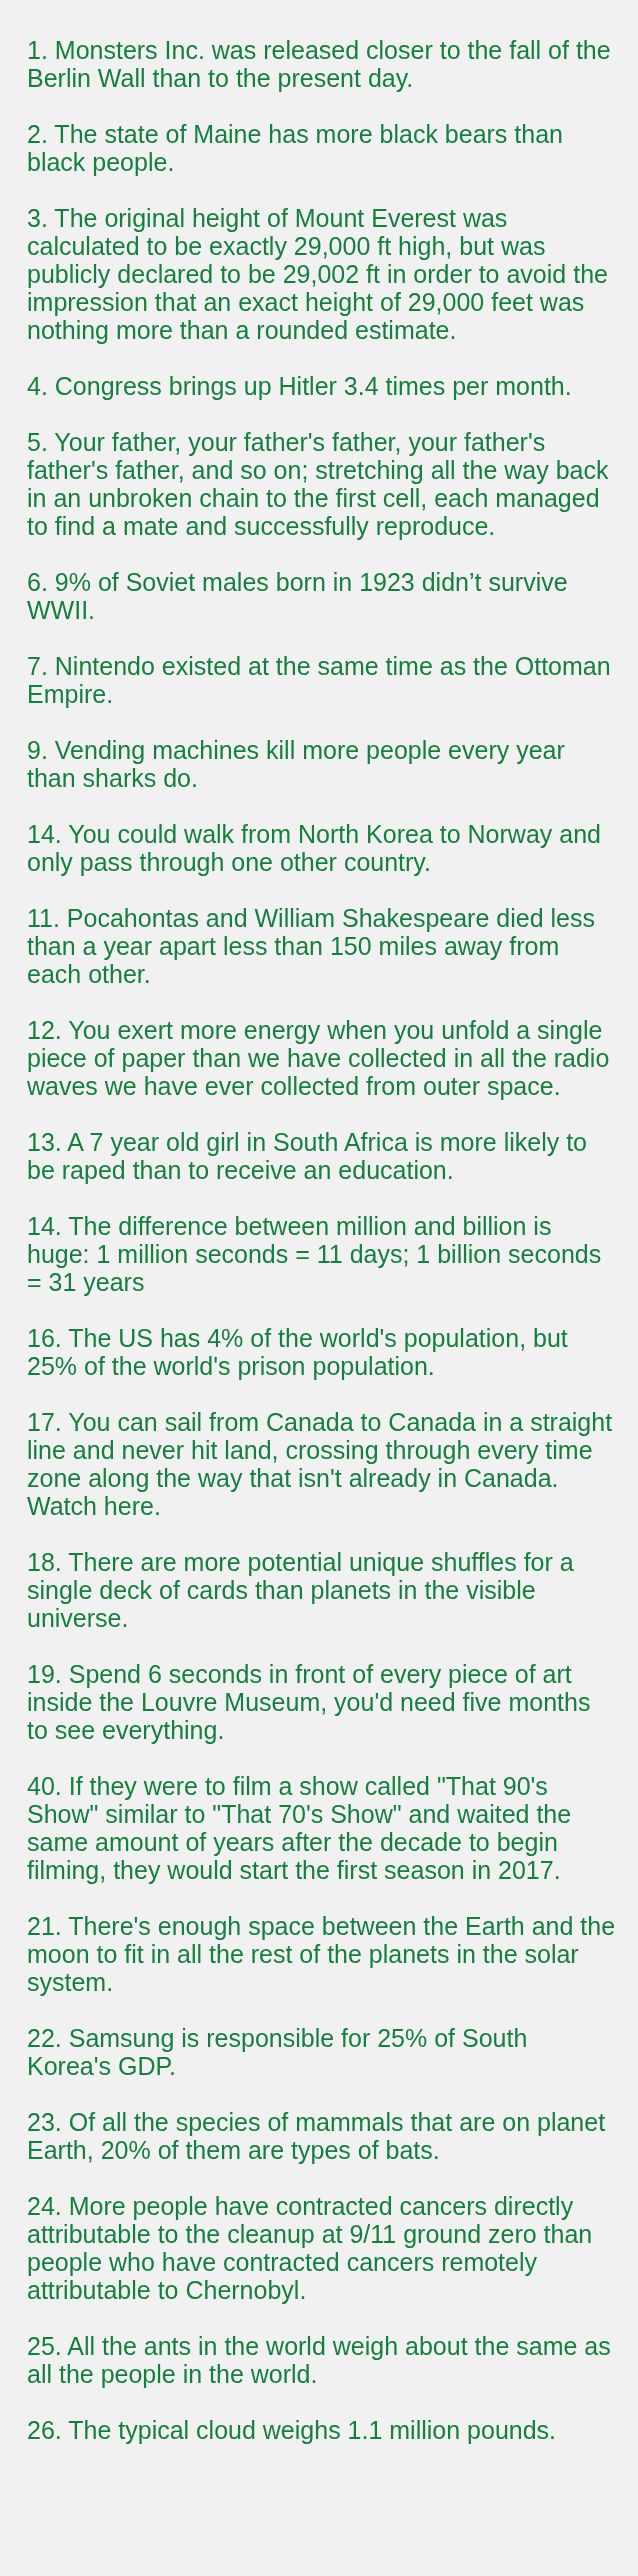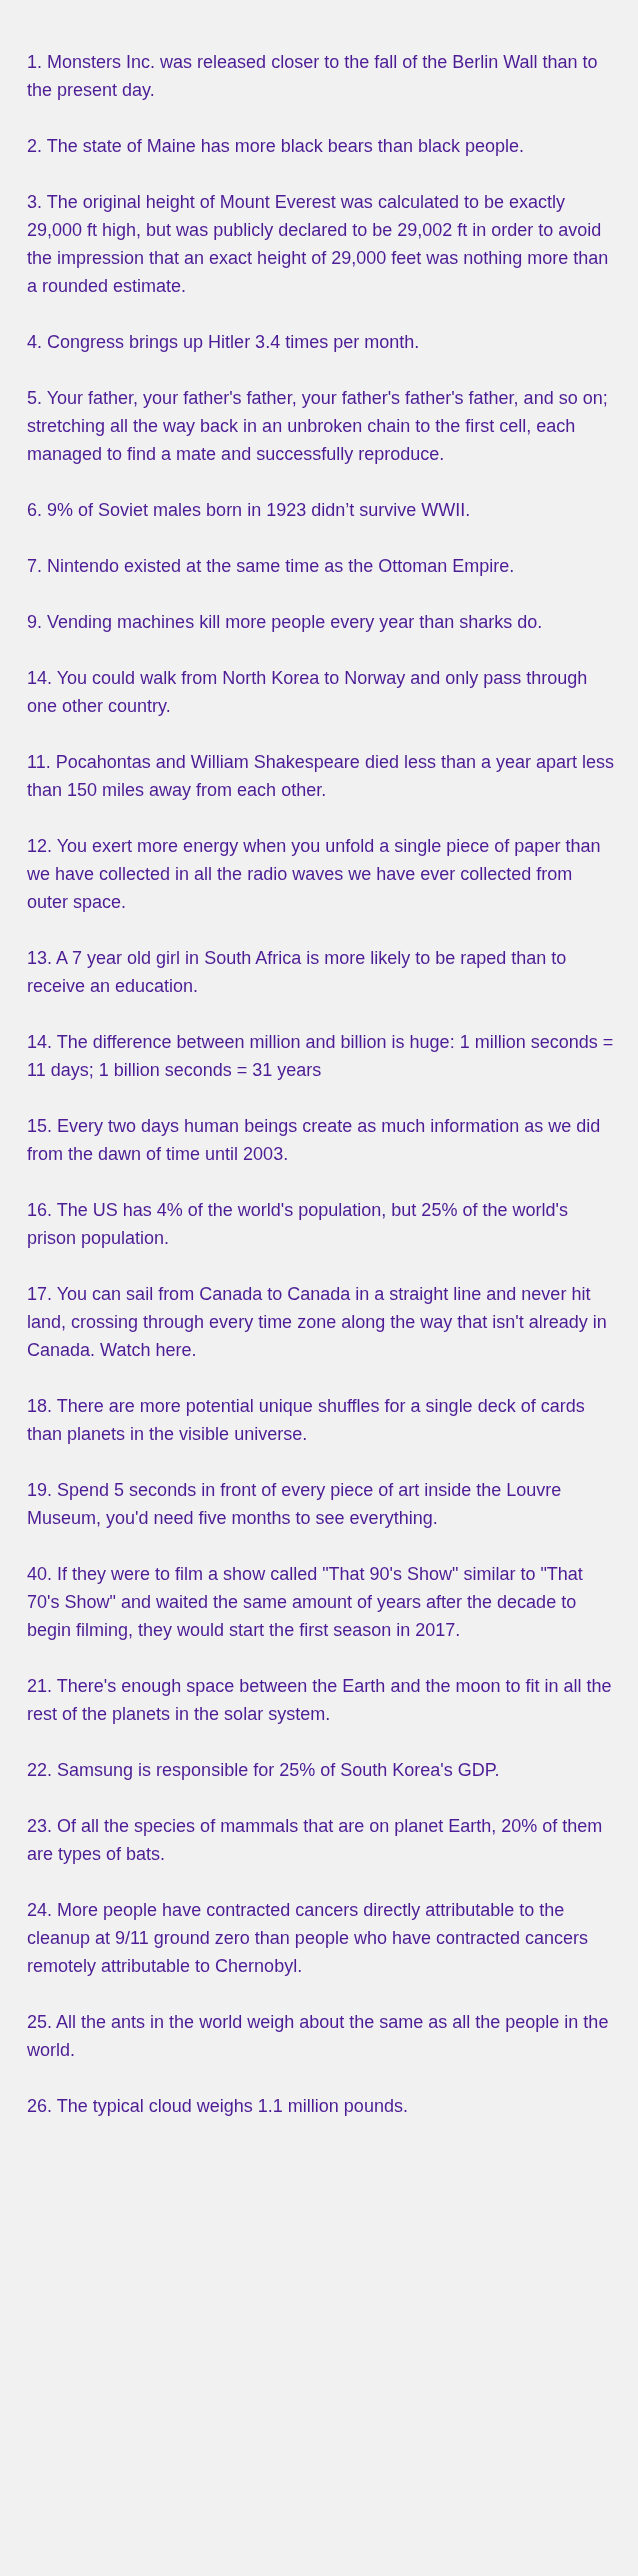--- a/index.html
+++ b/index.html
@@ -9,25 +9,25 @@
   }
   .page {
     box-sizing: border-box;
     width: 638px;
     height: 2576px;
     padding: 32px 21.6px 7.2px 27px;
     background: #f1f1f1;
     overflow: hidden;
   }
   .fact {
-    margin: 16px 0 28px 0;
+    margin: 4px 0 28px 0;
     font-family: "Liberation Sans", sans-serif;
-    font-size: 18px;
+    font-size: 25px;
     line-height: 28px;
-    color: #4c1d95;
+    color: #15803d;
     letter-spacing: 0;
   }
   .fact:last-child { margin-bottom: 0; }
 </style>
 </head>
 <body>
 
 <main class="page" id="facts-list">
     <p class="fact"><span>1.</span> <span>Monsters Inc. was released closer to the fall of the Berlin Wall than to the present day.</span></p>
     <p class="fact"><span>2.</span> <span>The state of Maine has more black bears than black people.</span></p>
@@ -35,25 +35,24 @@
     <p class="fact"><span>4.</span> <span>Congress brings up Hitler 3.4 times per month.</span></p>
     <p class="fact"><span>5.</span> <span>Your father, your father's father, your father's father's father, and so on; stretching all the way back in an unbroken chain to the first cell, each managed to find a mate and successfully reproduce.</span></p>
     <p class="fact"><span>6.</span> <span>9% of Soviet males born in 1923 didn’t survive WWII.</span></p>
     <p class="fact"><span>7.</span> <span>Nintendo existed at the same time as the Ottoman Empire.</span></p>
     <p class="fact"><span>9.</span> <span>Vending machines kill more people every year than sharks do.</span></p>
     <p class="fact"><span>14.</span> <span>You could walk from North Korea to Norway and only pass through one other country.</span></p>
     <p class="fact"><span>11.</span> <span>Pocahontas and William Shakespeare died less than a year apart less than 150 miles away from each other.</span></p>
     <p class="fact"><span>12.</span> <span>You exert more energy when you unfold a single piece of paper than we have collected in all the radio waves we have ever collected from outer space.</span></p>
     <p class="fact"><span>13.</span> <span>A 7 year old girl in South Africa is more likely to be raped than to receive an education.</span></p>
     <p class="fact"><span>14.</span> <span>The difference between million and billion is huge: 1 million seconds = 11 days; 1 billion seconds = 31 years</span></p>
-    <p class="fact"><span>15.</span> <span>Every two days human beings create as much information as we did from the dawn of time until 2003.</span></p>
     <p class="fact"><span>16.</span> <span>The US has 4% of the world's population, but 25% of the world's prison population.</span></p>
     <p class="fact"><span>17.</span> <span>You can sail from Canada to Canada in a straight line and never hit land, crossing through every time zone along the way that isn't already in Canada. Watch here.</span></p>
     <p class="fact"><span>18.</span> <span>There are more potential unique shuffles for a single deck of cards than planets in the visible universe.</span></p>
-    <p class="fact"><span>19.</span> <span>Spend 5 seconds in front of every piece of art inside the Louvre Museum, you'd need five months to see everything.</span></p>
+    <p class="fact"><span>19.</span> <span>Spend 6 seconds in front of every piece of art inside the Louvre Museum, you'd need five months to see everything.</span></p>
     <p class="fact"><span>40.</span> <span>If they were to film a show called "That 90's Show" similar to "That 70's Show" and waited the same amount of years after the decade to begin filming, they would start the first season in 2017.</span></p>
     <p class="fact"><span>21.</span> <span>There's enough space between the Earth and the moon to fit in all the rest of the planets in the solar system.</span></p>
     <p class="fact"><span>22.</span> <span>Samsung is responsible for 25% of South Korea's GDP.</span></p>
     <p class="fact"><span>23.</span> <span>Of all the species of mammals that are on planet Earth, 20% of them are types of bats.</span></p>
     <p class="fact"><span>24.</span> <span>More people have contracted cancers directly attributable to the cleanup at 9/11 ground zero than people who have contracted cancers remotely attributable to Chernobyl.</span></p>
     <p class="fact"><span>25.</span> <span>All the ants in the world weigh about the same as all the people in the world.</span></p>
     <p class="fact"><span>26.</span> <span>The typical cloud weighs 1.1 million pounds.</span></p>
   </main>
 
 

